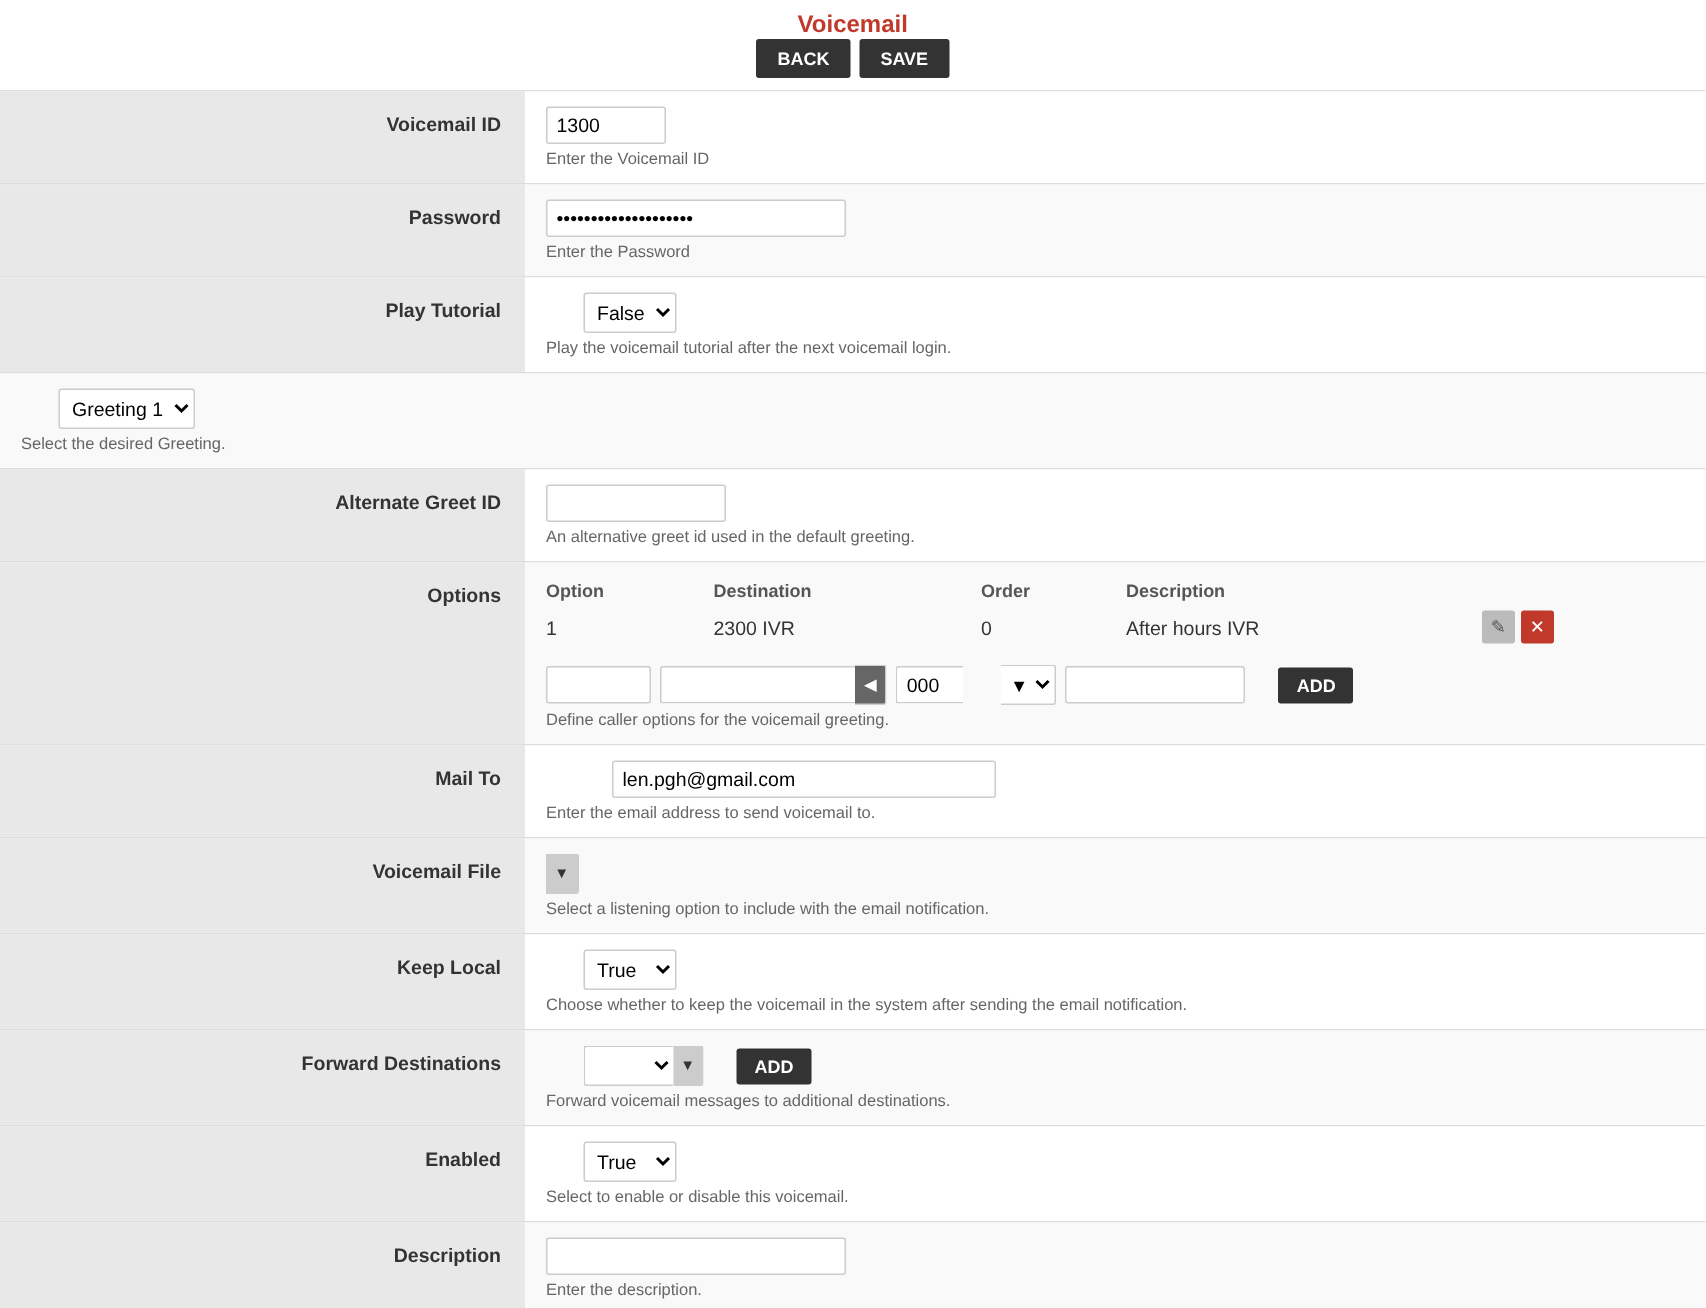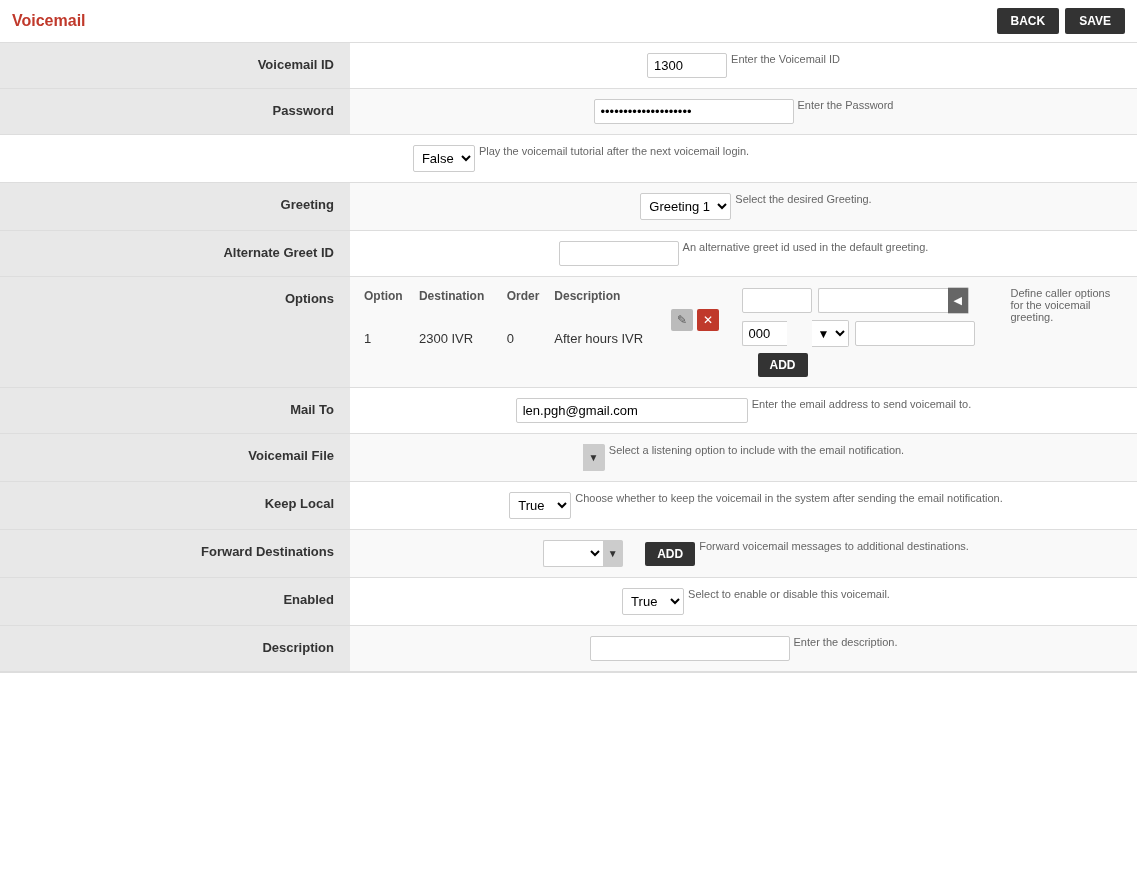--- a/index.html
+++ b/index.html
@@ -9,20 +9,21 @@
       background: #fff;
       color: #333;
     }
     .page-header {
       display: flex;
       align-items: center;
       justify-content: space-between;
       padding: 8px 12px;
       border-bottom: 1px solid #ddd;
       background: #fff;
+      flex-direction: column;
     }
     .page-title {
       color: #c0392b;
       font-size: 16px;
       font-weight: bold;
     }
     .header-buttons {
       display: flex;
       gap: 6px;
     }
@@ -62,23 +63,22 @@
       display: flex;
       align-items: flex-start;
       justify-content: flex-end;
       padding-top: 14px;
     }
     .value-cell {
       flex: 1;
       padding: 10px 14px;
       background: #fff;
       display: flex;
-      flex-direction: row;
+      flex-direction: column;
       gap: 4px;
-      justify-content: center;
     }
     .form-row:nth-child(even) .value-cell {
       background: #f9f9f9;
     }
     .hint-text {
       color: #666;
       font-size: 11px;
     }
     input[type="text"],
     input[type="password"] {
@@ -274,35 +274,35 @@
     <div class="label-cell">
       <span>Password</span>
     </div>
     <div class="value-cell">
       <input type="password" value="12345678901234567890" style="width: 200px;">
       <span class="hint-text">Enter the Password</span>
     </div>
   </div>
 
   <div class="form-row">
+    <div class="label-cell">
+      <span>Play Tutorial</span>
+    </div>
     <div class="value-cell">
       <div>
         <select>
           <option>False</option>
           <option>True</option>
         </select>
       </div>
       <span class="hint-text">Play the voicemail tutorial after the next voicemail login.</span>
     </div>
   </div>
 
   <div class="form-row">
-    <div class="label-cell">
-      <span>Greeting</span>
-    </div>
     <div class="value-cell">
       <div>
         <select>
           <option>Greeting 1</option>
           <option>Greeting 2</option>
           <option>Greeting 3</option>
         </select>
       </div>
       <span class="hint-text">Select the desired Greeting.</span>
     </div>
@@ -363,21 +363,21 @@
       </div>
       <span class="hint-text">Define caller options for the voicemail greeting.</span>
     </div>
   </div>
 
   <div class="form-row">
     <div class="label-cell">
       <span>Mail To</span>
     </div>
     <div class="value-cell">
-      <input type="text" style="width: 232px;" value="len.pgh@gmail.com">
+      <input type="text" style="width: 256px; margin-left: 44px;" value="len.pgh@gmail.com">
       <span class="hint-text">Enter the email address to send voicemail to.</span>
     </div>
   </div>
 
   <div class="form-row">
     <div class="label-cell">
       <span>Voicemail File</span>
     </div>
     <div class="value-cell">
       <div class="voicemail-file-select">

